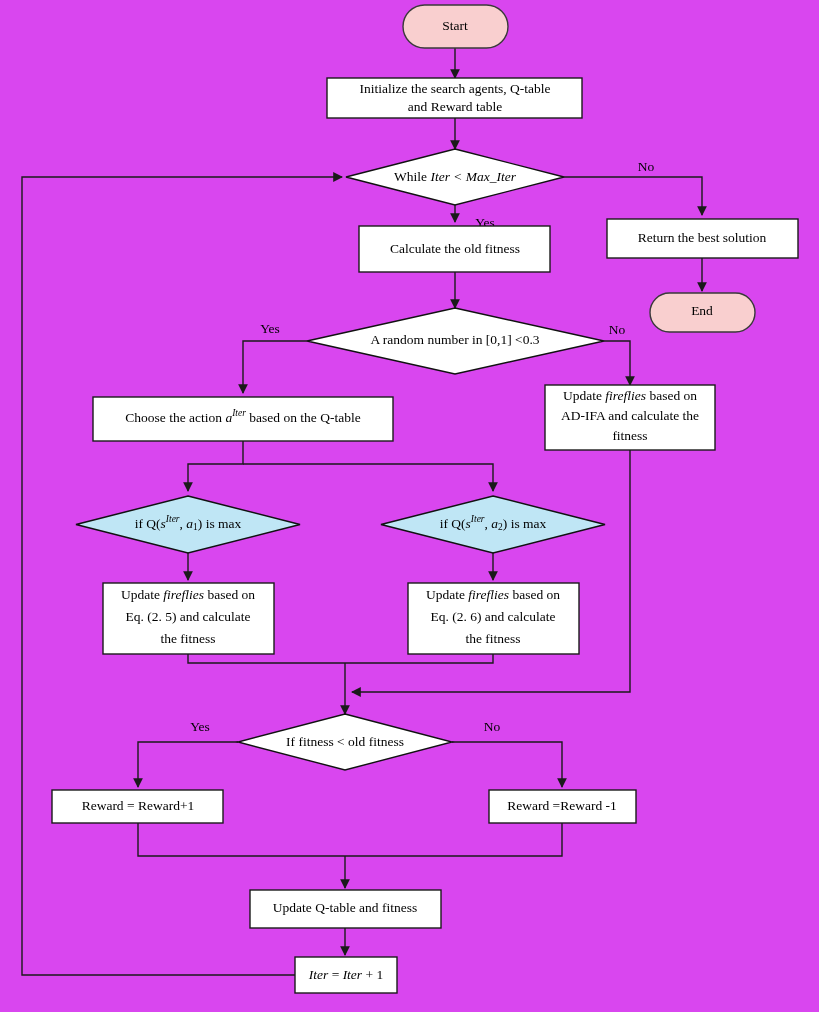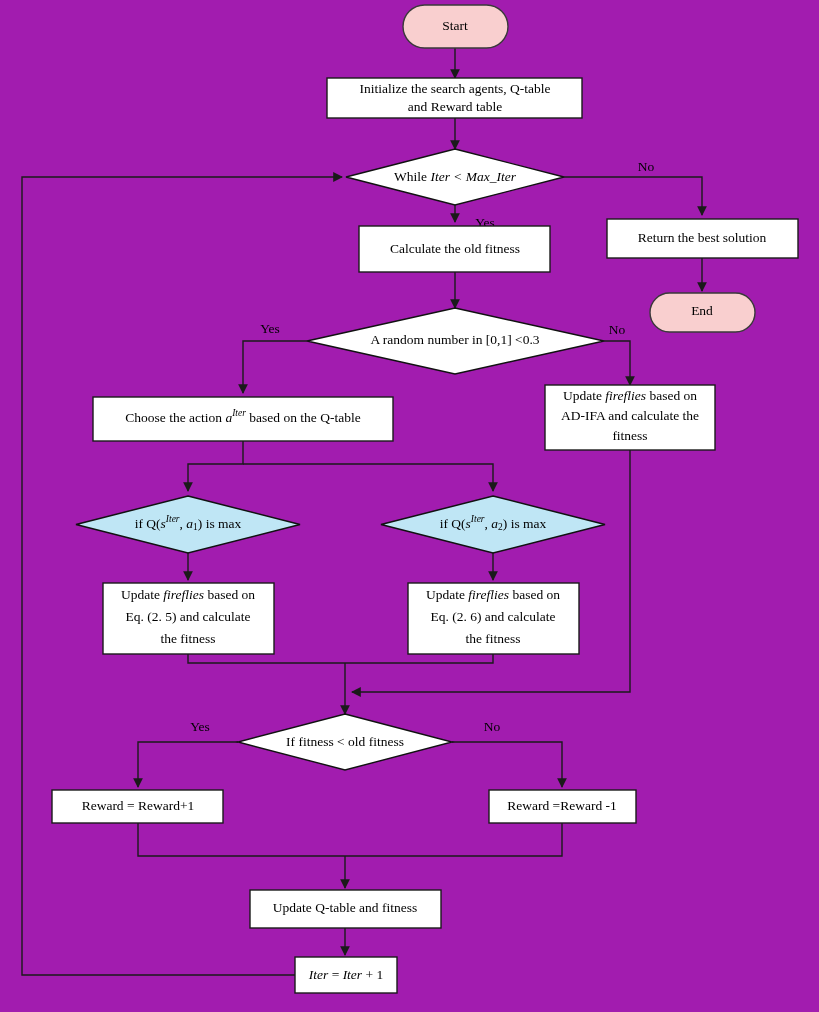--- a/index.html
+++ b/index.html
@@ -7,21 +7,21 @@
     padding: 0;
     background: #ffffff;
   }
   body {
     font-family: "Liberation Serif", "DejaVu Serif", serif;
   }
   #flowchart-root {
     position: relative;
     width: 819px;
     height: 1012px;
-    background: #a21caf;
+    background: #d946ef;
     overflow: hidden;
   }
   svg.chart-svg {
     position: absolute;
     top: 0;
     left: 0;
     width: 819px;
     height: 1012px;
   }
   .node-shape {

